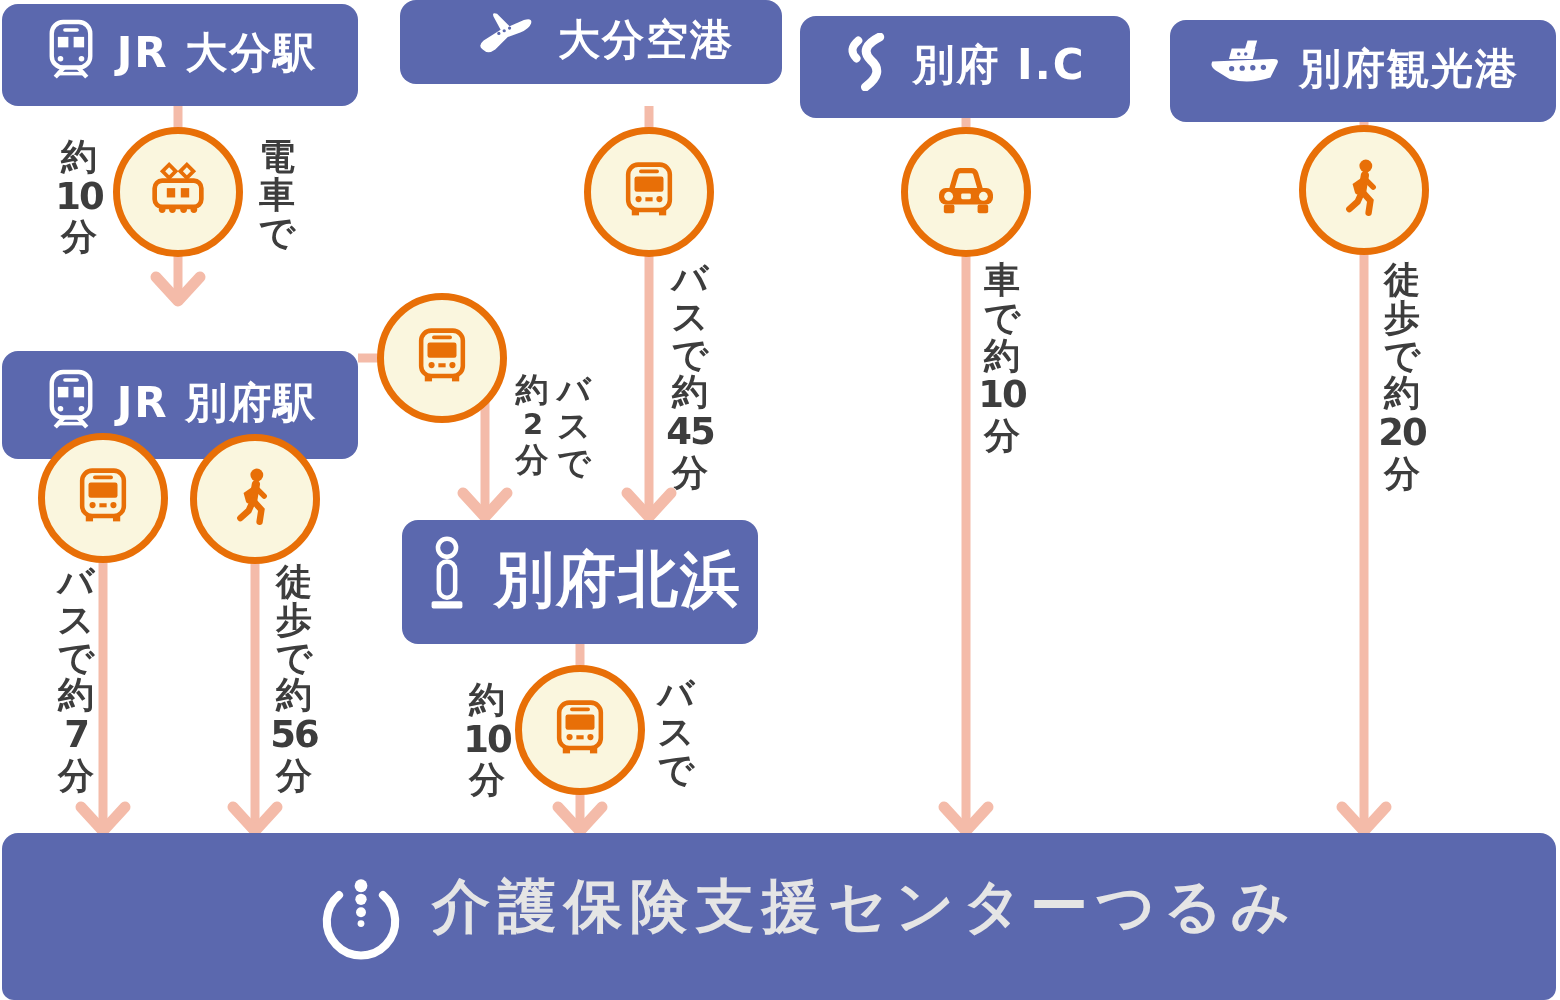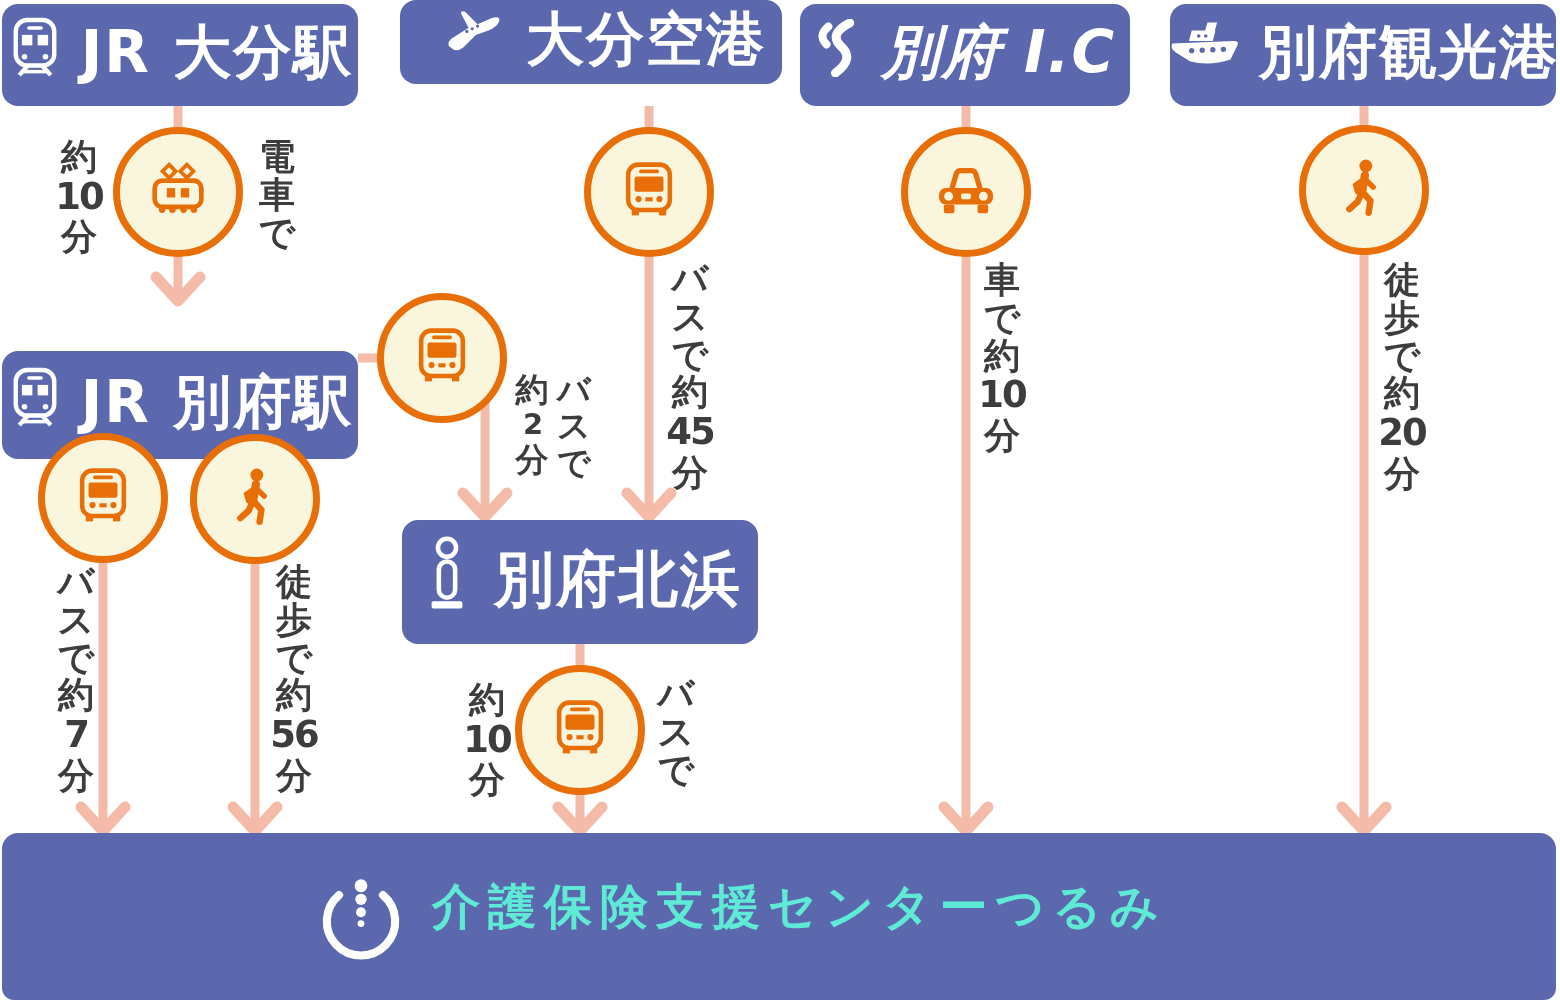--- a/index.html
+++ b/index.html
@@ -3,21 +3,21 @@
 <meta charset="utf-8">
 <style>
   html,body{margin:0;padding:0;background:#ffffff;}
   .stage{
     position:relative;width:1560px;height:1000px;overflow:hidden;background:#ffffff;
     font-family:"DejaVu Sans","Liberation Sans",sans-serif;
   }
   .node{
     position:absolute;background:#5b68ae;border-radius:16px;color:#ffffff;
     display:flex;align-items:center;justify-content:center;gap:18px;
-    font-weight:bold;font-size:58px;letter-spacing:2px;white-space:nowrap;
+    font-weight:bold;font-size:42px;letter-spacing:2px;white-space:nowrap;
   }
   .node .nlabel{transform:translateY(-2px);}
   .circle{
     position:absolute;width:116px;height:116px;border:7px solid #e86f07;border-radius:50%;
     background:#faf6de;display:flex;align-items:center;justify-content:center;box-sizing:content-box;
   }
   .vlabel{
     position:absolute;display:flex;flex-direction:column;align-items:center;
     width:44px;font-size:36px;line-height:1.05;font-weight:600;color:#3d3d3d;
   }
@@ -26,21 +26,21 @@
   .vlabel.small{width:40px;font-size:33px;line-height:1.1;}
   .vlabel.small .num{font-size:29px;}
   #connectors{position:absolute;left:0;top:0;z-index:0;}
   .circle,.node,.vlabel{z-index:2;}
   .bar{
     position:absolute;left:2px;top:833px;width:1554px;height:167px;background:#5b68ae;
     border-radius:16px 16px 12px 12px;display:flex;align-items:center;
     padding-left:314px;box-sizing:border-box;gap:26px;z-index:2;
   }
   .bar-label{
-    color:#5eead4;font-weight:bold;font-size:48px;letter-spacing:8px;white-space:nowrap;
+    color:#e5e5e5;font-weight:bold;font-size:58px;letter-spacing:8px;white-space:nowrap;
     transform:translateY(-10px);
   }
 </style>
 </head>
 <body>
 
 <div class="stage">
 
   <svg id="connectors" width="1560" height="1000" viewBox="0 0 1560 1000">
     <g stroke="#f4bba9" fill="none">
@@ -89,31 +89,31 @@
       <svg width="68" height="56" viewBox="0 0 76 60">
         <path d="M12 44 Q6 40 13 34 L32 22 L24 7 Q22 2 28 4 L42 18 L58 11 Q68 8 66 15 Q64 21 54 25 L40 30 L26 44 Q18 50 12 44 Z" fill="#fff"></path>
         <circle cx="30" cy="26" r="1.8" fill="#5b68ae"></circle>
         <circle cx="36" cy="23" r="1.8" fill="#5b68ae"></circle>
         <circle cx="42" cy="20" r="1.8" fill="#5b68ae"></circle>
       </svg>
     </span>
     <span class="nlabel">大分空港</span>
   </div>
 
-  <div class="node" style="left:800px;top:4px;width:330px;height:102px;font-style:italic;">
+  <div class="node" style="left:800px;top:16px;width:330px;height:102px;">
     <span>
       <svg width="50" height="58" viewBox="0 0 56 64">
         <path d="M40 4 Q16 16 30 30 Q46 44 24 60" fill="none" stroke="#fff" stroke-width="10" stroke-linecap="round"></path>
         <path d="M16 8 Q4 18 14 28" fill="none" stroke="#fff" stroke-width="9" stroke-linecap="round"></path>
       </svg>
     </span>
     <span class="nlabel">別府 I.C</span>
   </div>
 
-  <div class="node" style="left:1170px;top:4px;width:386px;height:102px;">
+  <div class="node" style="left:1170px;top:20px;width:386px;height:102px;">
     <span>
       <svg width="74" height="56" viewBox="0 0 84 62">
         <path d="M46 2 l11 0 l-3 10 l-11 0 z" fill="#fff"></path>
         <path d="M28 11 h27 l-3 12 h-27 z" fill="#fff"></path>
         <path d="M6 26 L76 23 Q82 23 80 28 L72 44 Q48 52 26 46 L10 36 Q3 32 6 26 Z" fill="#fff"></path>
         <circle cx="36" cy="17.5" r="2" fill="#5b68ae"></circle>
         <circle cx="44" cy="17.5" r="2" fill="#5b68ae"></circle>
         <circle cx="28" cy="34" r="3" fill="#5b68ae"></circle>
         <circle cx="40" cy="33.5" r="3" fill="#5b68ae"></circle>
         <circle cx="52" cy="33" r="3" fill="#5b68ae"></circle>

